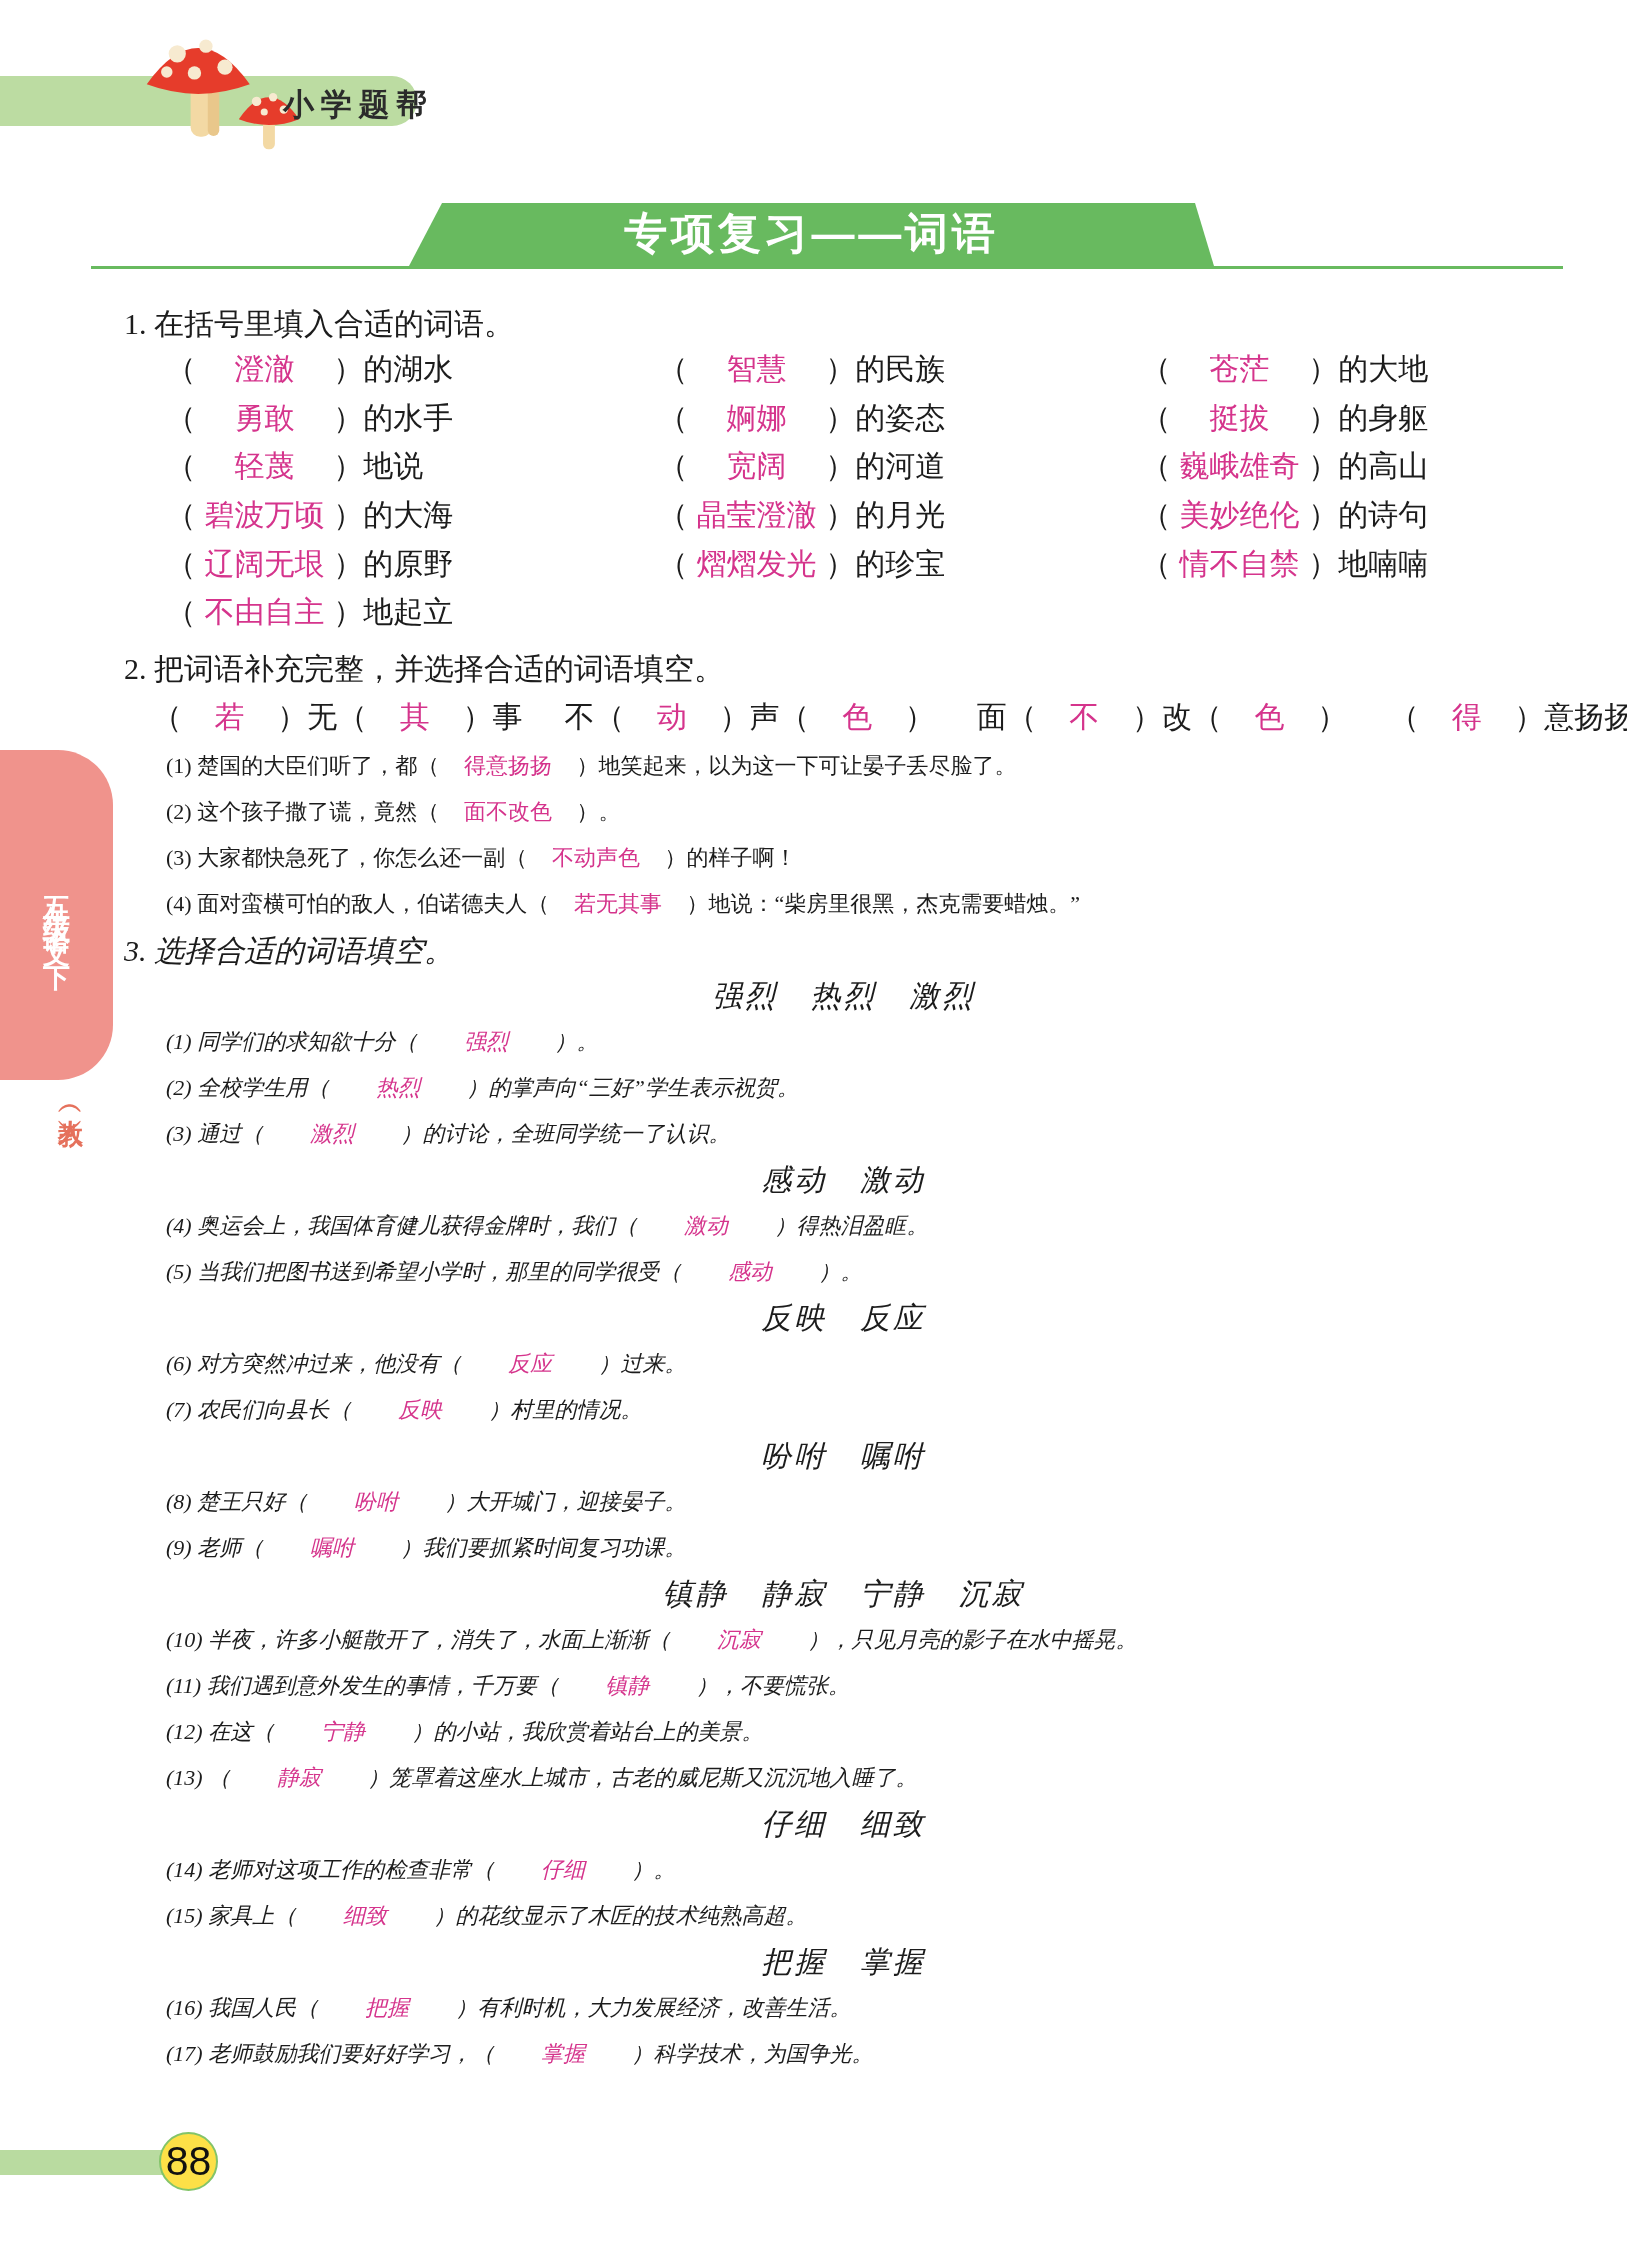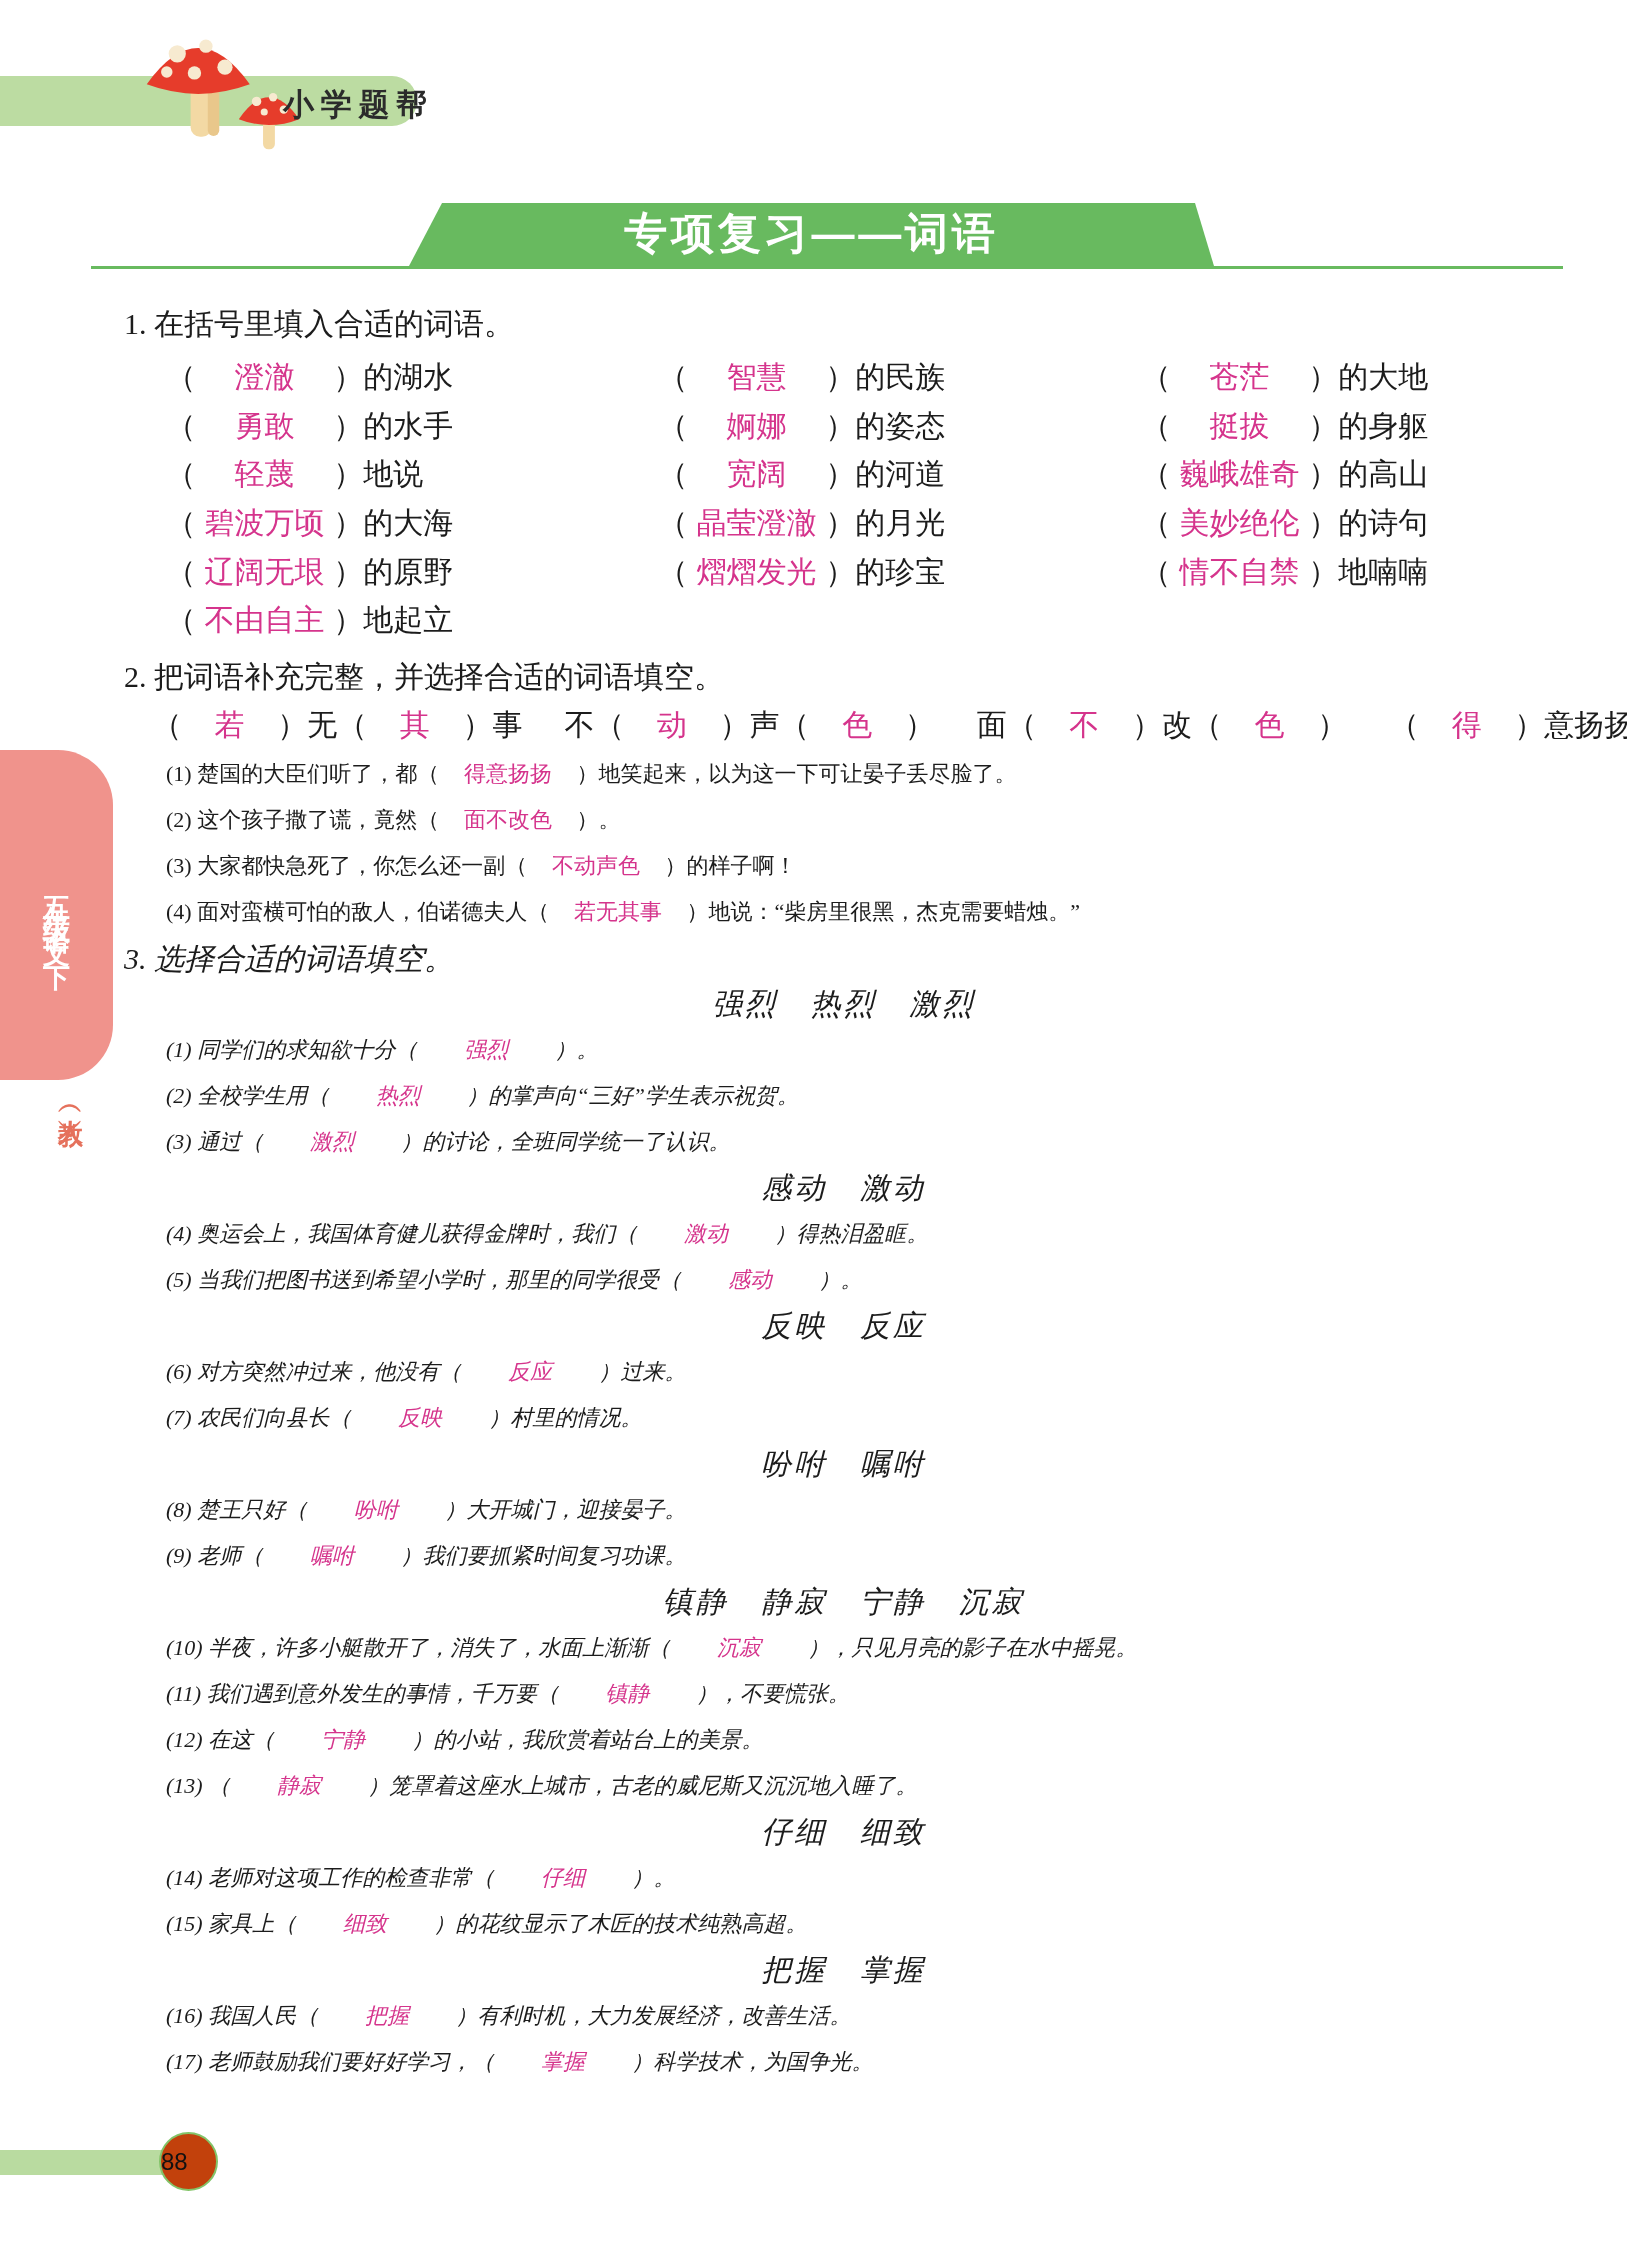--- a/index.html
+++ b/index.html
@@ -22,30 +22,30 @@
   
   .side-tab{position:absolute;left:0;top:750px;width:113px;height:330px;background:#f0938c;
             border-radius:0 55px 55px 0;display:flex;align-items:center;justify-content:center;}
   .side-tab-text{writing-mode:vertical-rl;color:#ffffff;font-size:27px;letter-spacing:10.5px;
             font-family:"Liberation Sans",sans-serif;font-weight:bold;}
   .side-edition{position:absolute;left:55px;top:1097px;height:134px;writing-mode:vertical-rl;
             color:#e5715c;font-size:25px;font-weight:bold;letter-spacing:2.9px;
             font-family:"Liberation Sans",sans-serif;}
   
   .footer-bar{position:absolute;left:0;top:2150px;width:178px;height:25px;background:#b9dba0;}
-  .page-circle{position:absolute;left:159px;top:2132px;width:55px;height:55px;background:#c2410c;
-            border:2.9px solid #83c469;border-radius:50%;line-height:55px;
-            font-size:24px;font-family:"Liberation Sans",sans-serif;color:#111;}
+  .page-circle{position:absolute;left:159px;top:2132px;width:55px;height:55px;background:#fde047;
+            border:2.9px solid #83c469;border-radius:50%;text-align:center;line-height:55px;
+            font-size:41px;font-family:"Liberation Sans",sans-serif;color:#111;}
   
   .content{position:absolute;left:124px;top:302px;width:1439px;}
   .line{font-size:30px;line-height:46px;white-space:nowrap;}
   .prompt{line-height:44px;}
   .qnum{margin-right:7.6px;}
   .inum{margin-right:5.7px;}
-  .q1-grid{display:grid;grid-template-columns:492px 483px 464px;row-gap:6.7px;margin:10px 0 0 42px;}
+  .q1-grid{display:grid;grid-template-columns:492px 483px 464px;row-gap:6.7px;margin:2px 0 0 42px;}
   .q1-item{font-size:30px;line-height:42px;white-space:nowrap;}
   .ans{color:#d5348c;display:inline-block;text-align:center;min-width:122px;padding:0 7.6px;
        font-family:"DejaVu Serif",serif;}
   .ans-1{min-width:80px;}
   .fill{display:flex;gap:42px;line-height:52px;margin-left:28px;font-size:30px;}
   .fill span{white-space:nowrap;}
   .options{text-align:center;letter-spacing:2.9px;line-height:46px;font-size:30px;}
   .item-line{font-size:22px;line-height:46px;white-space:nowrap;margin-left:42px;}
   .q2-block{margin-top:13.4px;}
   .q3-block{margin-top:1.9px;font-style:italic;}

